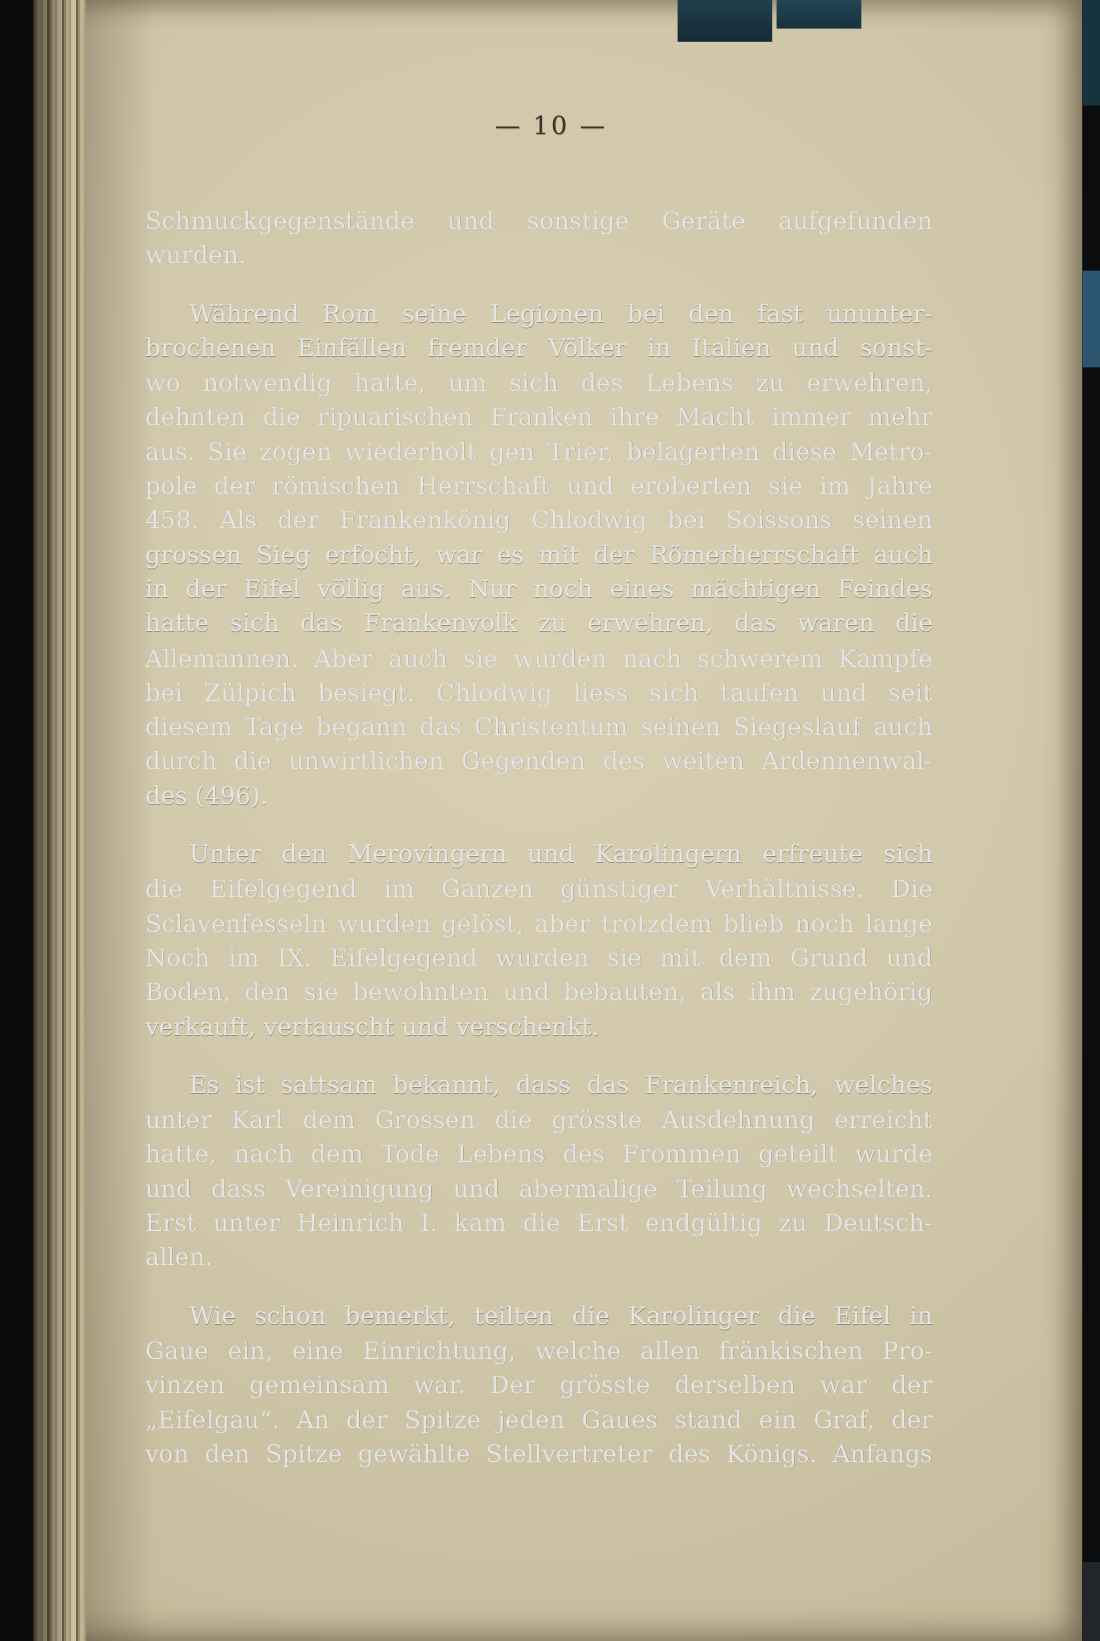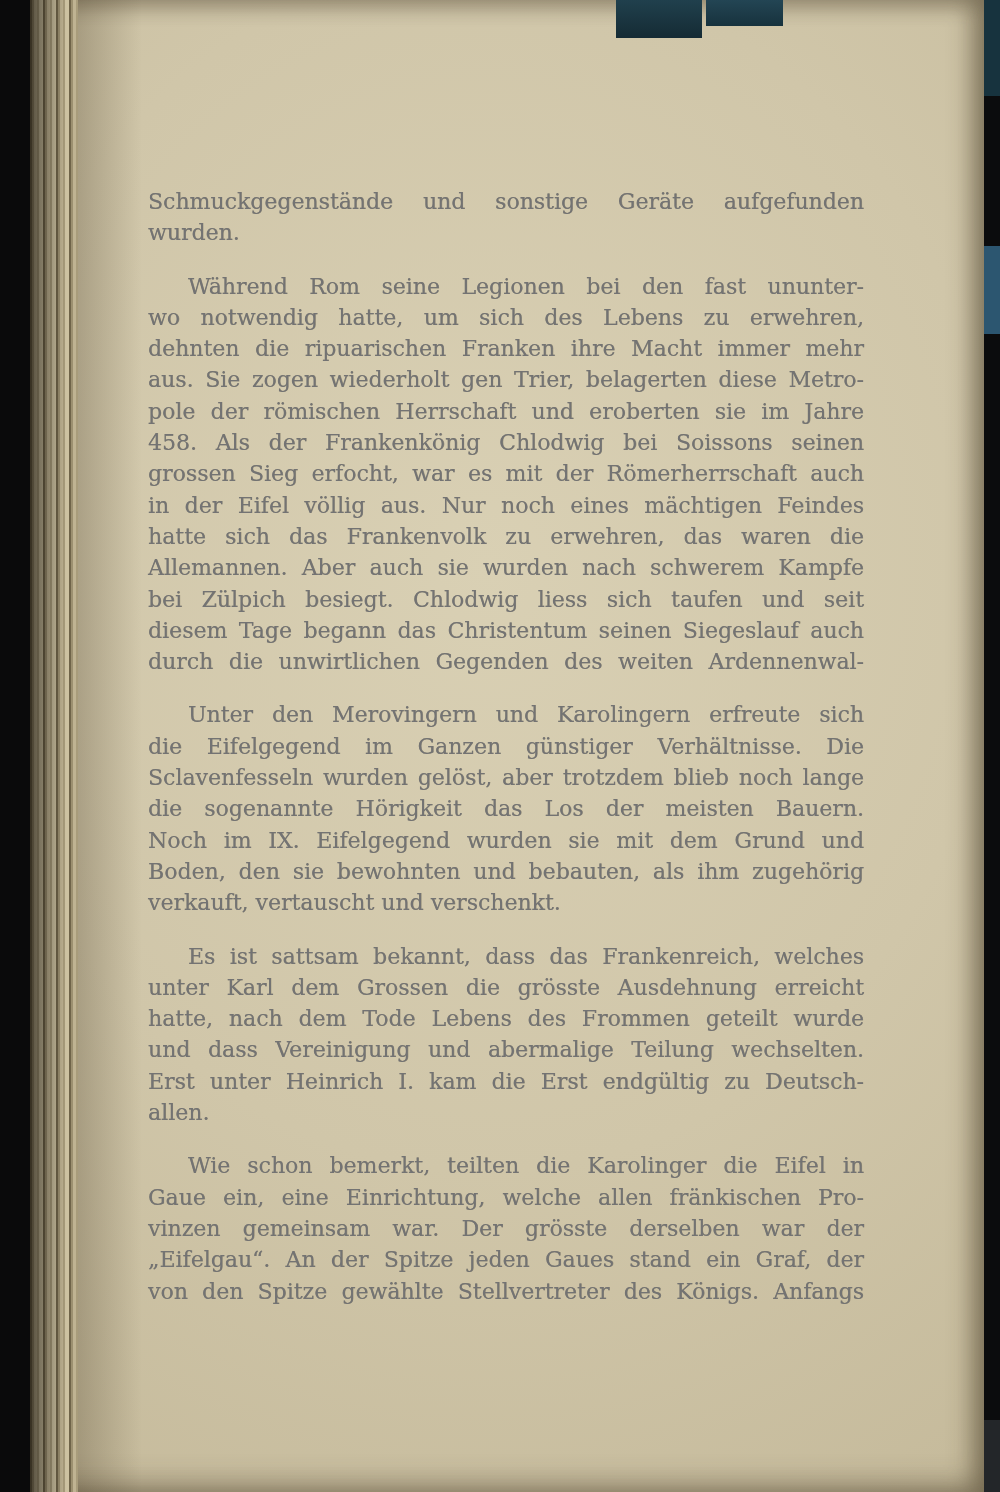--- a/index.html
+++ b/index.html
@@ -86,26 +86,26 @@
     top: 102px;
     width: 716px;
     text-align: center;
     font-size: 23px;
     letter-spacing: 2px;
     color: #3a342a;
     text-shadow: 0.3px 0.4px 0.5px rgba(44,39,32,0.35);
   }
   .text-block {
     position: absolute;
-    left: 148px;
+    left: 132px;
     top: 186px;
     width: 716px;
     font-size: 22px;
     line-height: 31.3px;
-    color: #737373;
+    color: #e5e5e5;
     text-shadow: 0.3px 0.4px 0.5px rgba(44,39,32,0.35);
   }
   .para { margin: 0; }
   .line {
     text-align: justify;
     text-align-last: justify;
   }
   .line.last { text-align-last: left; }
   .line.indent { text-indent: 40px; }
   .line b { font-weight: normal; }
@@ -121,52 +121,54 @@
 
   <div class="decor-1"></div>
   <div class="decor-2"></div>
 
   <div class="right-strip">
     <div class="seg-top"></div>
     <div class="seg-mid"></div>
     <div class="seg-bot"></div>
   </div>
 
+  <div class="page-number">— 10 —</div>
 
   <div class="text-block">
 
     <p class="para">
       </p>
       <div class="line">Schmuckgegenstände und sonstige Geräte aufgefunden</div>
       <div class="line last">wurden.</div>
     <p></p>
 
     <p class="para">
       </p>
       <div class="line indent">Während Rom seine Legionen bei den fast ununter-</div>
+      <div class="line">brochenen Einfällen fremder Völker in Italien und sonst-</div>
       <div class="line">wo notwendig hatte, um sich des Lebens zu erwehren,</div>
       <div class="line">dehnten die ripuarischen Franken ihre Macht immer mehr</div>
       <div class="line">aus. Sie zogen wiederholt gen Trier, belagerten diese Metro-</div>
       <div class="line">pole der römischen Herrschaft und eroberten sie im Jahre</div>
       <div class="line">458. Als der Frankenkönig Chlodwig bei Soissons seinen</div>
       <div class="line">grossen Sieg erfocht, war es mit der Römerherrschaft auch</div>
       <div class="line">in der Eifel völlig aus. Nur noch eines mächtigen Feindes</div>
       <div class="line">hatte sich das Frankenvolk zu erwehren, das waren die</div>
       <div class="line">Allemannen. Aber auch sie wurden nach schwerem Kampfe</div>
       <div class="line">bei Zülpich besiegt. Chlodwig liess sich taufen und seit</div>
       <div class="line">diesem Tage begann das Christentum seinen Siegeslauf auch</div>
       <div class="line">durch die unwirtlichen Gegenden des weiten Ardennenwal-</div>
+      <div class="line last">des (496).</div>
     <p></p>
 
     <p class="para">
       </p>
       <div class="line indent">Unter den Merovingern und Karolingern erfreute sich</div>
       <div class="line">die Eifelgegend im Ganzen günstiger Verhältnisse. Die</div>
       <div class="line">Sclavenfesseln wurden gelöst, aber trotzdem blieb noch lange</div>
-      <div class="line">die sogenannte Hörigkeit das Los der meisten Bauern.</div>
       <div class="line">Noch im IX. Eifelgegend wurden sie mit dem Grund und</div>
       <div class="line">Boden, den sie bewohnten und bebauten, als ihm zugehörig</div>
       <div class="line last">verkauft, vertauscht und verschenkt.</div>
     <p></p>
 
     <p class="para">
       </p>
       <div class="line indent">Es ist sattsam bekannt, dass das Frankenreich, welches</div>
       <div class="line">unter Karl dem Grossen die grösste Ausdehnung erreicht</div>
       <div class="line">hatte, nach dem Tode Lebens des Frommen geteilt wurde</div>

